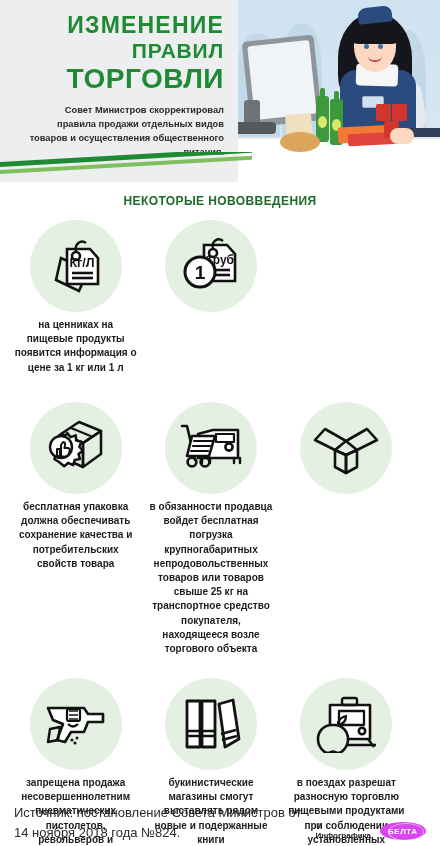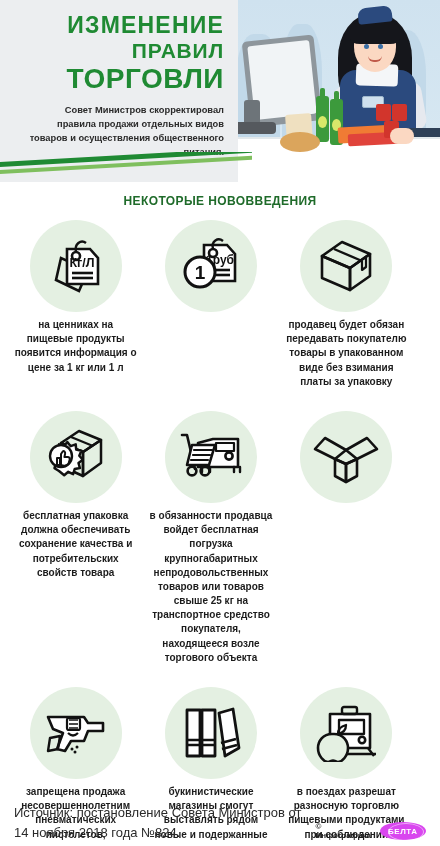--- a/index.html
+++ b/index.html
@@ -334,32 +334,20 @@
           <path d="M35 15 C33 7 40 3 45 7" stroke-width="2.4" fill="none"></path>
           <text x="42" y="30" font-family="Liberation Sans, sans-serif" font-size="12" font-weight="bold" fill="#111" stroke="none" text-anchor="middle">1руб</text>
           <line x1="30" y1="36" x2="52" y2="36"></line>
           <line x1="30" y1="41" x2="52" y2="41"></line>
           <circle cx="22" cy="38" r="15" fill="#fff" stroke-width="3"></circle>
           <text x="22" y="45" font-family="Liberation Sans, sans-serif" font-size="19" font-weight="bold" fill="#111" stroke="none" text-anchor="middle">1</text>
         </svg>
       </div>
     </div>
 
-    <div class="card">
-      <div class="icon-circle">
-        <svg width="64" height="60" viewBox="0 0 64 60" fill="none" stroke="#111" stroke-width="2.6" stroke-linejoin="round">
-          <path d="M8 20 L28 6 L56 18 L36 32 Z"></path>
-          <path d="M8 20 L8 42 L36 54 L36 32 Z"></path>
-          <path d="M36 32 L56 18 L56 40 L36 54 Z"></path>
-          <path d="M20 13 L48 25" stroke-width="2.4"></path>
-          <path d="M48 25 L48 34 L52 31 L52 22" stroke-width="2.2"></path>
-        </svg>
-      </div>
-      <div class="card-text">продавец будет обязан передавать покупателю товары в упакованном виде без взимания платы за упаковку</div>
-    </div>
   </div>
 
   <div class="grid row-2">
 
     <div class="card">
       <div class="icon-circle">
         <svg width="66" height="62" viewBox="0 0 66 62" fill="none" stroke="#111" stroke-width="2.5" stroke-linejoin="round">
           <path d="M18 17 L36 5 L58 14 L40 26 Z"></path>
           <path d="M18 17 L18 40 L40 50 L40 26 Z"></path>
           <path d="M40 26 L58 14 L58 37 L40 50 Z"></path>

